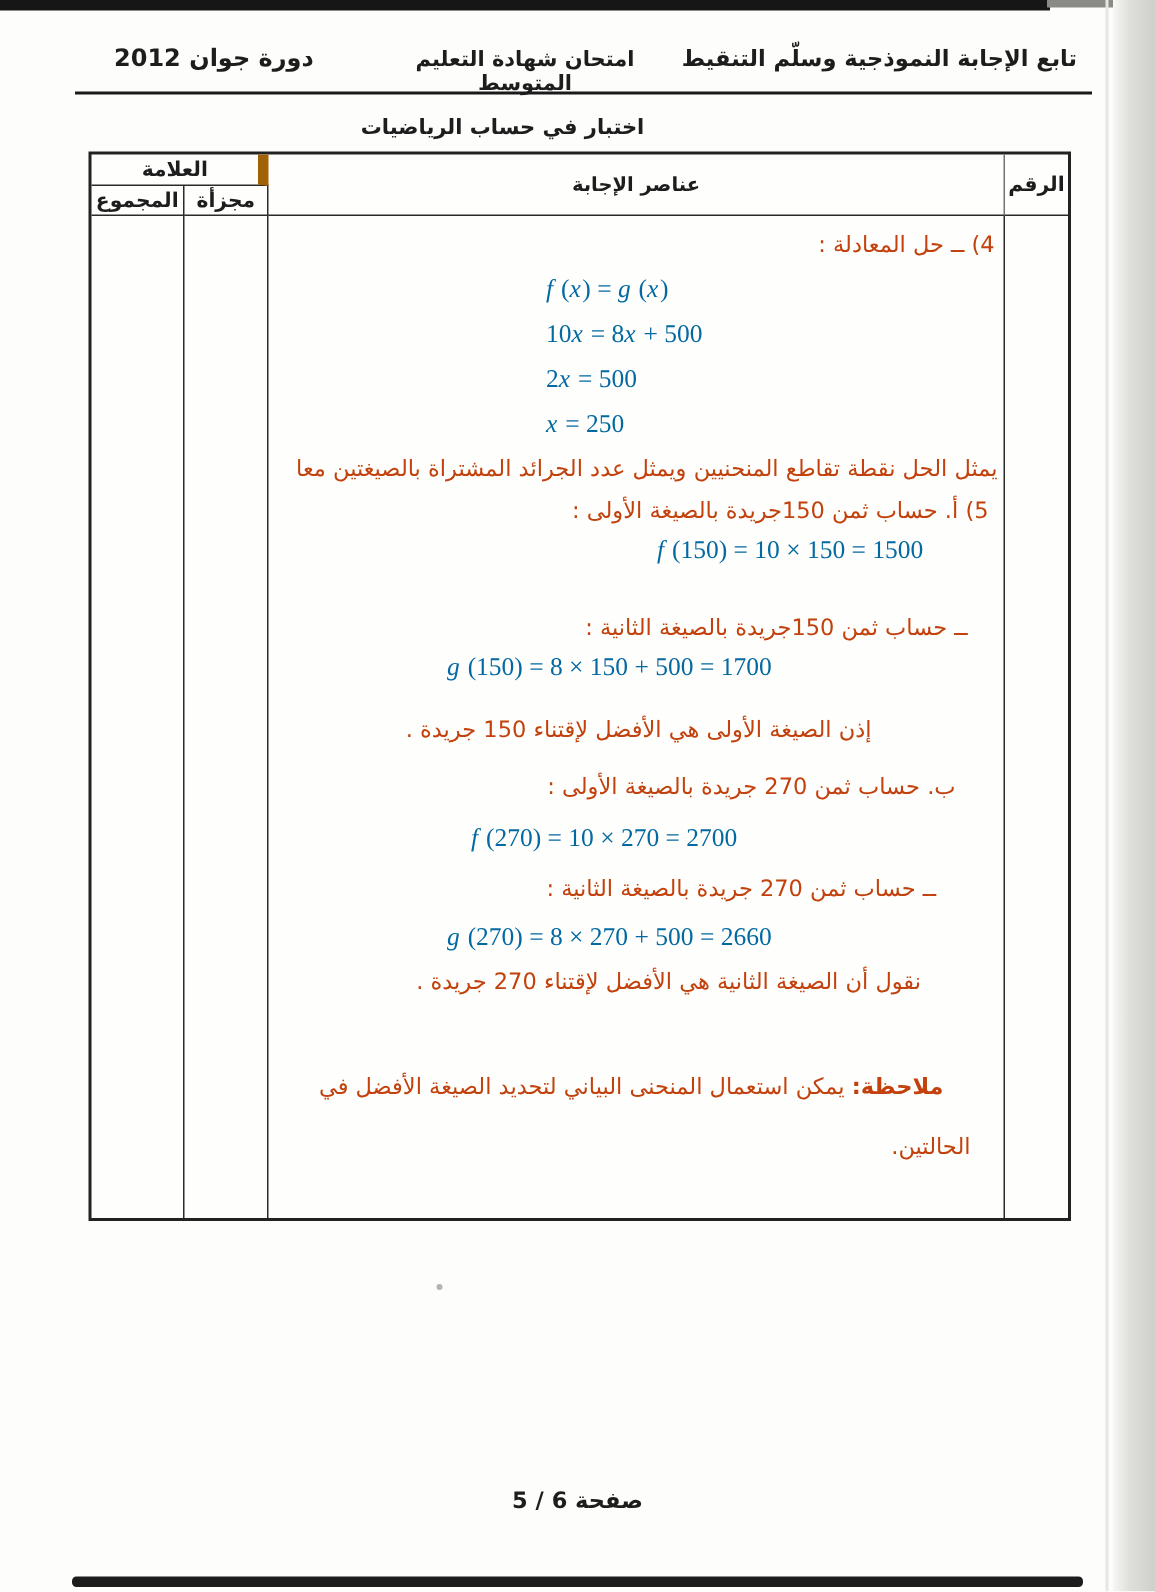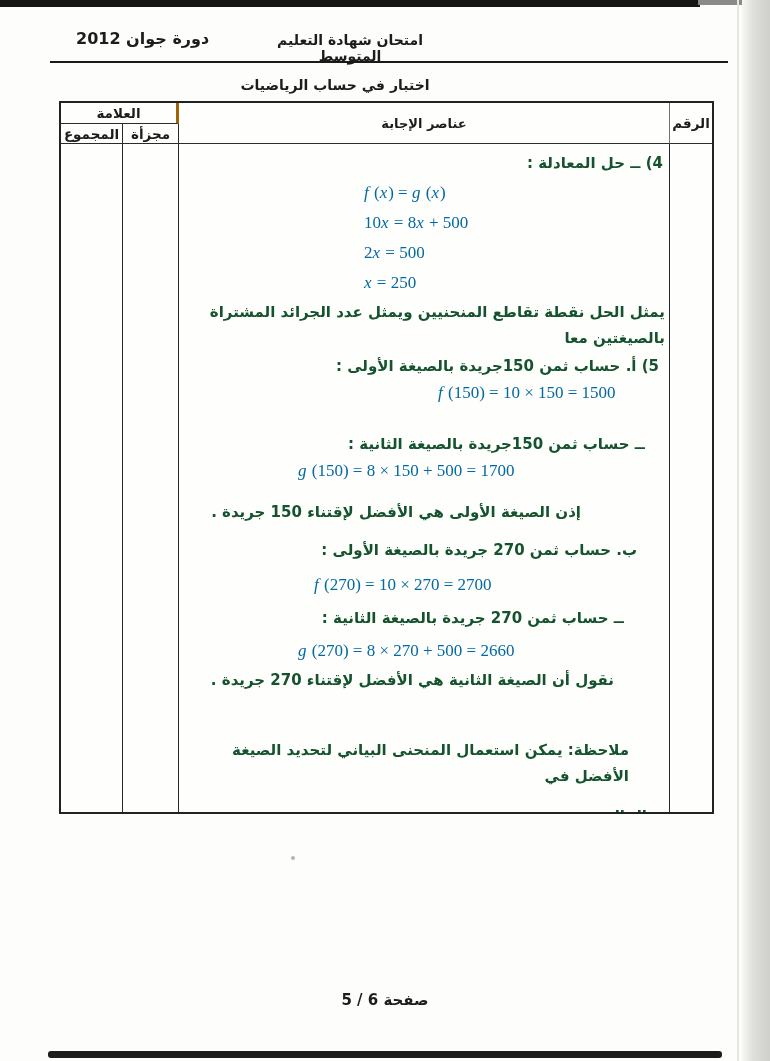--- a/index.html
+++ b/index.html
@@ -30,33 +30,33 @@
     position:absolute; left:59px; top:101px; width:655px; height:713px;
     display:grid;
     grid-template-columns:62px 56px 491px 1fr;
     grid-template-rows:21px 20px 1fr;
     border:2px solid #222;
     background:#fefefc;
   }
   .cell { border-color:#2b2b2b; }
   .hcell { display:flex; align-items:center; justify-content:center;
            font-size:13.5px; font-weight:bold; direction:rtl; }
-  .cell-mark     { grid-column:1 / 3; grid-row:1; border-right:3px solid #a16207; border-bottom:1px solid #2b2b2b; }
+  .cell-mark     { grid-column:1 / 3; grid-row:1; border-right:7px solid #a16207; border-bottom:1px solid #2b2b2b; }
   .cell-total    { grid-column:1; grid-row:2; border-right:1px solid #2b2b2b; border-bottom:1px solid #2b2b2b; }
   .cell-partial  { grid-column:2; grid-row:2; border-right:1px solid #2b2b2b; border-bottom:1px solid #2b2b2b; }
   .cell-answersh { grid-column:3; grid-row:1 / 3; border-right:1px solid #737373; border-bottom:1px solid #2b2b2b; font-size:13px; }
   .cell-numberh  { grid-column:4; grid-row:1 / 3; border-bottom:1px solid #2b2b2b; }
   .cell-b1 { grid-column:1; grid-row:3; border-right:1px solid #2b2b2b; }
   .cell-b2 { grid-column:2; grid-row:3; border-right:1px solid #2b2b2b; }
   .cell-b4 { grid-column:4; grid-row:3; }
   .cell-content { grid-column:3; grid-row:3; border-right:1px solid #2b2b2b;
                   direction:rtl; overflow:hidden; }
 
   
-  .ar { font-size:15px; font-weight:bold; line-height:26px; color:#14532d; direction:rtl; }
+  .ar { font-size:15px; font-weight:normal; line-height:26px; color:#c2410c; direction:rtl; }
   .eq { direction:ltr; text-align:left; font-family:"Liberation Serif", serif;
         font-size:17px; font-weight:normal; color:#0369a1; line-height:24px; }
   .eq i { font-style:italic; padding-right:1px; }
 
   .c-q4t   { margin-top:6px;  padding-right:6px; }
   .eqblock { margin-top:2px;  padding-left:185px; line-height:30px; }
   .c-yum   { margin-top:1px;  padding-right:4px; }
   .c-q5at  { margin-top:2px;  padding-right:10px; }
   .eq-f150 { margin-top:2px;  padding-left:259px; }
   .c-q5a2  { margin-top:26px; padding-right:24px; }
@@ -78,20 +78,21 @@
 
 <div class="page">
 
   <div class="scan-top"></div>
   <div class="scan-top2"></div>
   <div class="scan-band"></div>
   <div class="scan-crease"></div>
   <div class="scan-bottom"></div>
   <div class="speck"></div>
 
+  <div class="hdr-right">تابع الإجابة النموذجية وسلّم التنقيط</div>
   <div class="hdr-center">امتحان شهادة التعليم المتوسط</div>
   <div class="hdr-left">دورة جوان 2012</div>
   <div class="hdr-rule"></div>
   <div class="subtitle">اختبار في حساب الرياضيات</div>
 
   <div class="answer-table">
     <div class="cell hcell cell-mark">العلامة</div>
     <div class="cell hcell cell-total">المجموع</div>
     <div class="cell hcell cell-partial">مجزأة</div>
     <div class="cell hcell cell-answersh">عناصر الإجابة</div>

